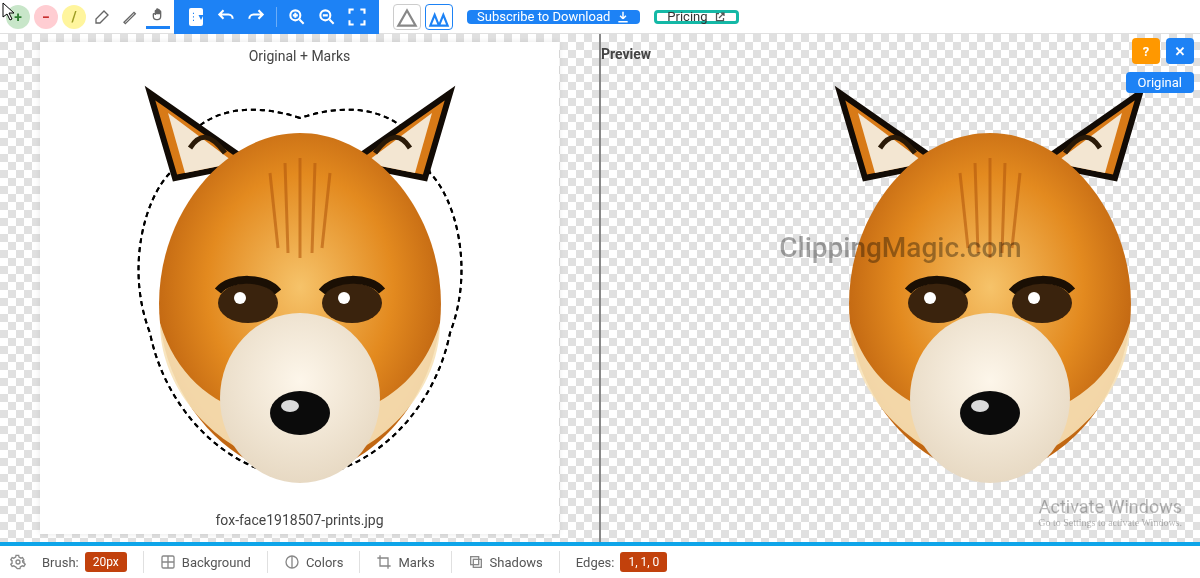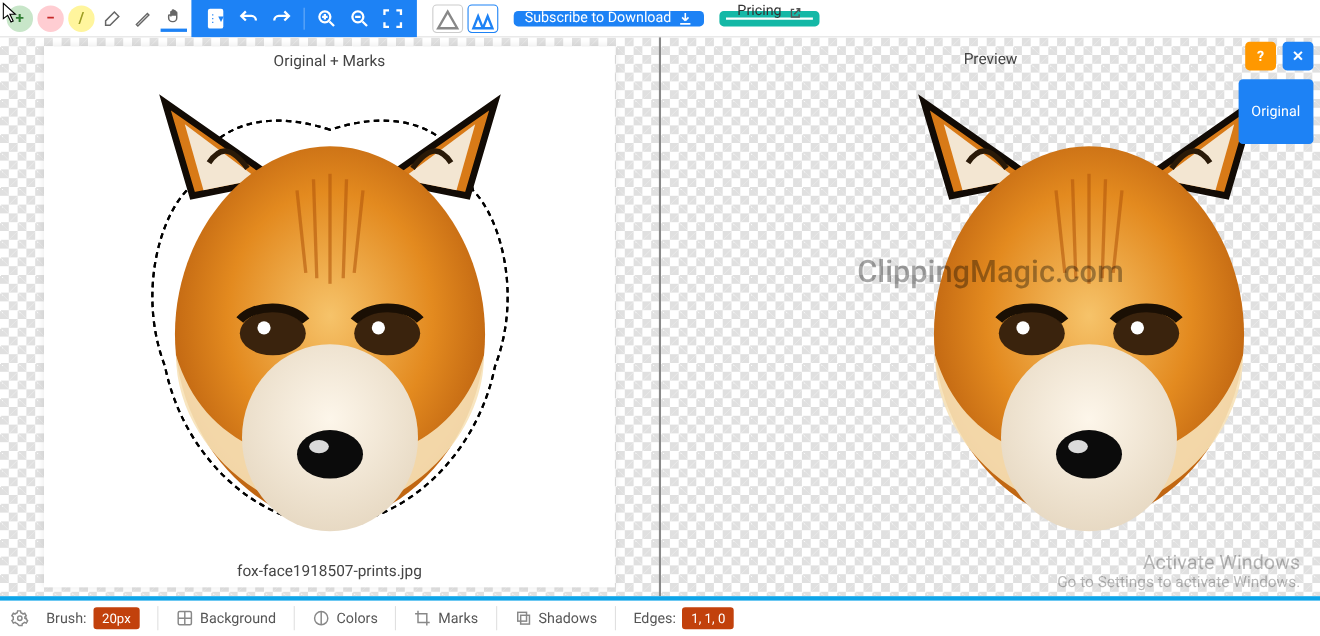--- a/index.html
+++ b/index.html
@@ -21,45 +21,45 @@
   .tool.green{background:#c8e6c9;color:#2e7d32;}
   .tool.red{background:#ffcdd2;color:#c62828;}
   .tool.yellow{background:#fff59d;color:#9e9d24;}
   .tool.plain{color:#555;}
   .tool.hair{border-bottom:3px solid #1d82f5;border-radius:0;}
   .tool svg{width:16px;height:16px;}
   .bluegrp{height:34px;background:#1d82f5;display:flex;align-items:center;gap:10px;padding:0 12px;}
   .bluegrp .ic{width:20px;height:20px;display:flex;align-items:center;justify-content:center;color:#fff;cursor:pointer;}
   .bluegrp .sep{width:1px;height:20px;background:rgba(255,255,255,.35);}
   .btn{height:14px;padding:0 10px;border-radius:4px;display:flex;align-items:center;gap:6px;cursor:pointer;}
-  .btn.white{background:#fff;border:6px solid #14b8a6;color:#333;align-items:flex-end;}
+  .btn.white{background:#fff;border:3px solid #14b8a6;color:#333;}
   .btn.blue{background:#1d82f5;color:#fff;}
   .iconbox{width:28px;height:26px;border:1px solid #ccc;border-radius:4px;display:flex;align-items:center;justify-content:center;cursor:pointer;}
   .iconbox.active{border-color:#1d82f5;color:#1d82f5;}
   
   .work{position:absolute;top:34px;bottom:36px;left:0;right:0;display:flex;}
   .pane{position:relative;flex:1;overflow:hidden;}
   .pane-left{border-right:2px solid #888;}
   .canvas-wrap{position:absolute;inset:8px 40px;background:#fff;box-shadow:0 0 6px rgba(0,0,0,.1);display:flex;flex-direction:column;align-items:center;justify-content:flex-start;}
   .pane-label{font-size:14px;color:#444;padding:6px 0;}
   .pane-filename{font-size:14px;color:#444;padding:6px 0;}
   .imgzone{flex:1;width:100%;display:flex;align-items:center;justify-content:center;position:relative;}
   .pane-right .imgzone{position:absolute;inset:0;justify-content:flex-end;}
-  .pane-right .pane-label{position:absolute;top:6px;left:0;right:0;text-align:center;z-index:3;}
+  .pane-right .pane-label{position:absolute;top:6px;left:0;right:0;z-index:3;font-weight:bold;}
   .pane-right .pane-filename{position:absolute;bottom:6px;left:0;right:0;text-align:center;z-index:3;}
   .watermark{position:absolute;top:42%;left:50%;transform:translate(-50%,-50%);font-size:28px;color:rgba(0,0,0,.35);font-weight:500;white-space:nowrap;pointer-events:none;z-index:4;}
-  .winact{position:absolute;right:18px;bottom:4px;text-align:right;color:rgba(0,0,0,.28);z-index:5;pointer-events:none;margin-top:12px;}
+  .winact{position:absolute;right:18px;bottom:14px;text-align:right;color:rgba(0,0,0,.28);z-index:5;pointer-events:none;margin-top:12px;}
   .winact .t1{font-size:18px;}
-  .winact .t2{font-size:14px;}
+  .winact .t2{font-size:10px;font-family:Liberation Serif, serif;}
   
   .floatbtns{position:absolute;top:4px;right:6px;display:flex;gap:6px;z-index:6;}
   .fbtn{height:26px;min-width:28px;border-radius:4px;display:flex;align-items:center;justify-content:center;color:#fff;cursor:pointer;font-weight:bold;}
   .fbtn.orange{background:#ff9800;}
   .fbtn.blue{background:#1d82f5;}
-  .origbtn{position:absolute;top:38px;right:6px;background:#1d82f5;color:#fff;padding:22px 12px;border-radius:4px;cursor:pointer;z-index:6;}
+  .origbtn{position:absolute;top:38px;right:6px;background:#1d82f5;color:#fff;padding:3px 12px;border-radius:4px;cursor:pointer;z-index:6;}
   
   .bottombar{position:absolute;left:0;right:0;bottom:0;height:36px;background:#fff;border-top:4px solid #0ea5e9;display:flex;align-items:center;gap:16px;padding:0 10px;}
   .barseg{display:flex;align-items:center;gap:6px;color:#555;cursor:pointer;}
   .barseg svg{width:16px;height:16px;}
   .pill{background:#c2410c;color:#fff;padding:3px 8px;border-radius:3px;font-size:12px;}
   .vsep{width:1px;height:22px;background:#e0e0e0;}
   
   .fox{width:420px;height:420px;position:relative;}
   .fox svg{width:100%;height:100%;}
   .marching{stroke:#000;stroke-width:2;stroke-dasharray:5 4;fill:none;}

